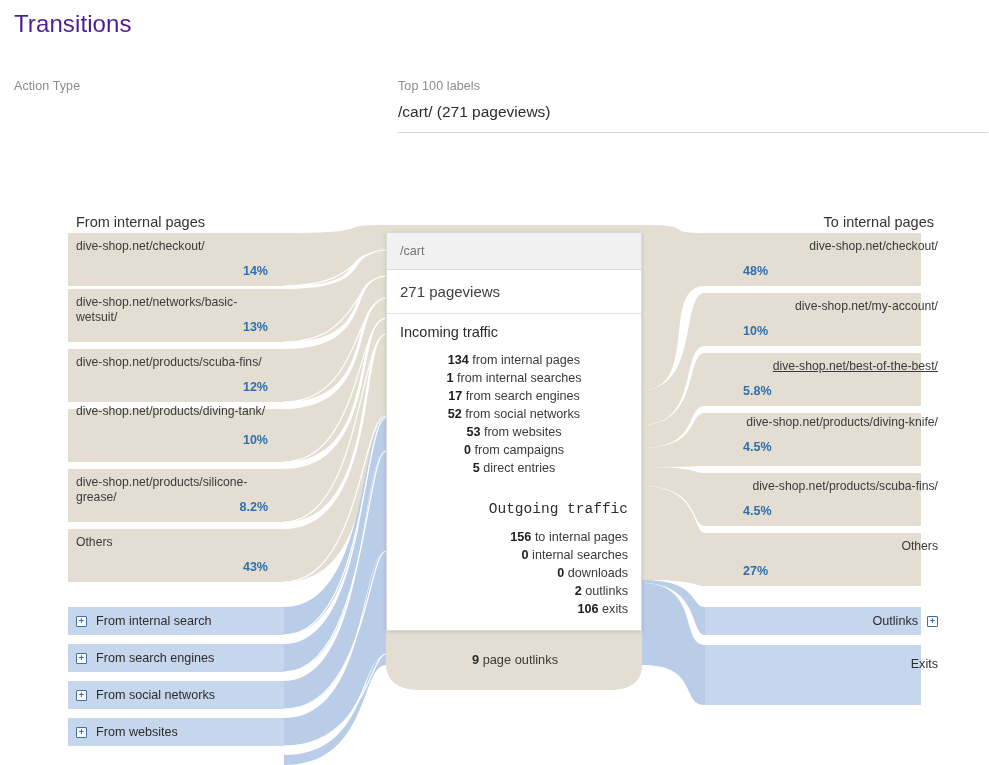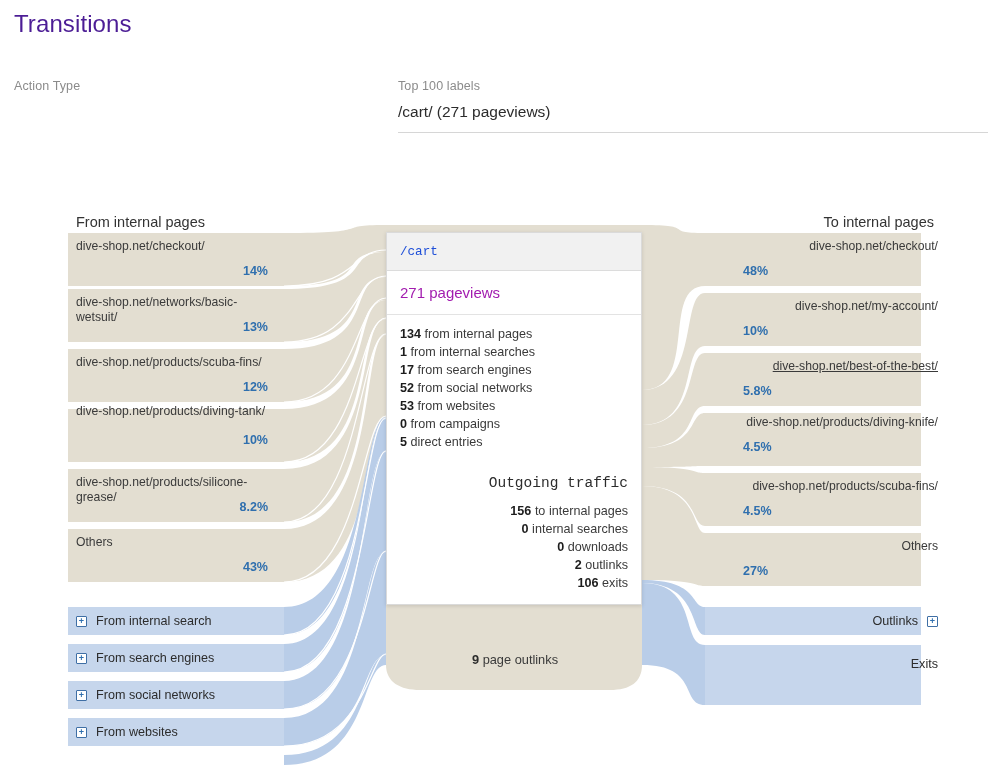--- a/index.html
+++ b/index.html
@@ -139,38 +139,39 @@
     border: 1px solid #dadada;
     box-shadow: 0 1px 4px rgba(0,0,0,0.13);
     z-index: 40;
   }
   .card-head {
     background: #f1f1f1;
     border-bottom: 1px solid #dcdcdc;
     padding: 11px 13px;
     font-size: 12.6px;
   }
-  .card-head a { color: #1d4ed8; text-decoration: none; font-family: Liberation Mono, monospace; }
+  .card-head a { color: #737373; text-decoration: none; }
   .card-pageviews {
     padding: 13px 13px;
     font-size: 15px;
-    color: #a21caf;
+    color: #404040;
     border-bottom: 1px solid #e3e3e3;
   }
   .card-section { padding: 10px 13px 6px 13px; }
   .sec-title {
     font-size: 14.5px;
     color: #2c2c2c;
     margin-bottom: 11px;
   }
   .sec-title.right { text-align: right; }
   .stat {
     font-size: 12.6px;
     color: #3a3a3a;
     line-height: 18px;
+    text-align: center;
   }
   .stat b { color: #1d1d1d; }
   .stat.right { text-align: right; }
   .card-out { padding: 4px 13px 12px 13px; }
 </style>
 </head>
 <body>
 
 <div id="root">
 
@@ -341,20 +342,21 @@
       <span>page outlinks</span>
     </div>
 
     <div class="card">
       <div class="card-head">
         <a href="#">/cart</a>
       </div>
       <div class="card-pageviews">271 pageviews</div>
 
       <div class="card-section">
+        <div class="sec-title">Incoming traffic</div>
         <div class="stat">
           <b>134</b>
           <span>from internal pages</span>
         </div>
         <div class="stat">
           <b>1</b>
           <span>from internal searches</span>
         </div>
         <div class="stat">
           <b>17</b>

